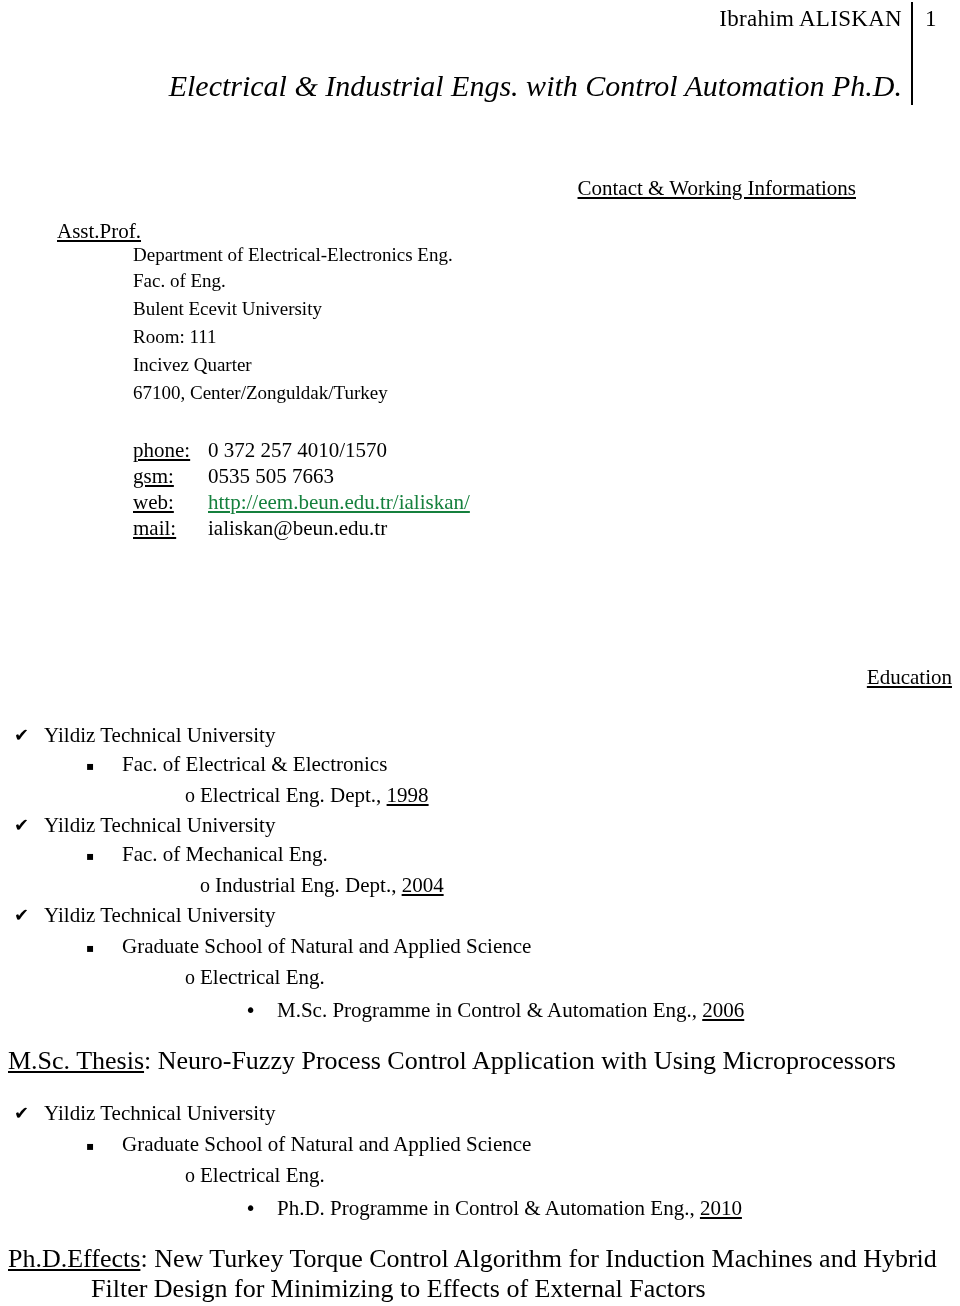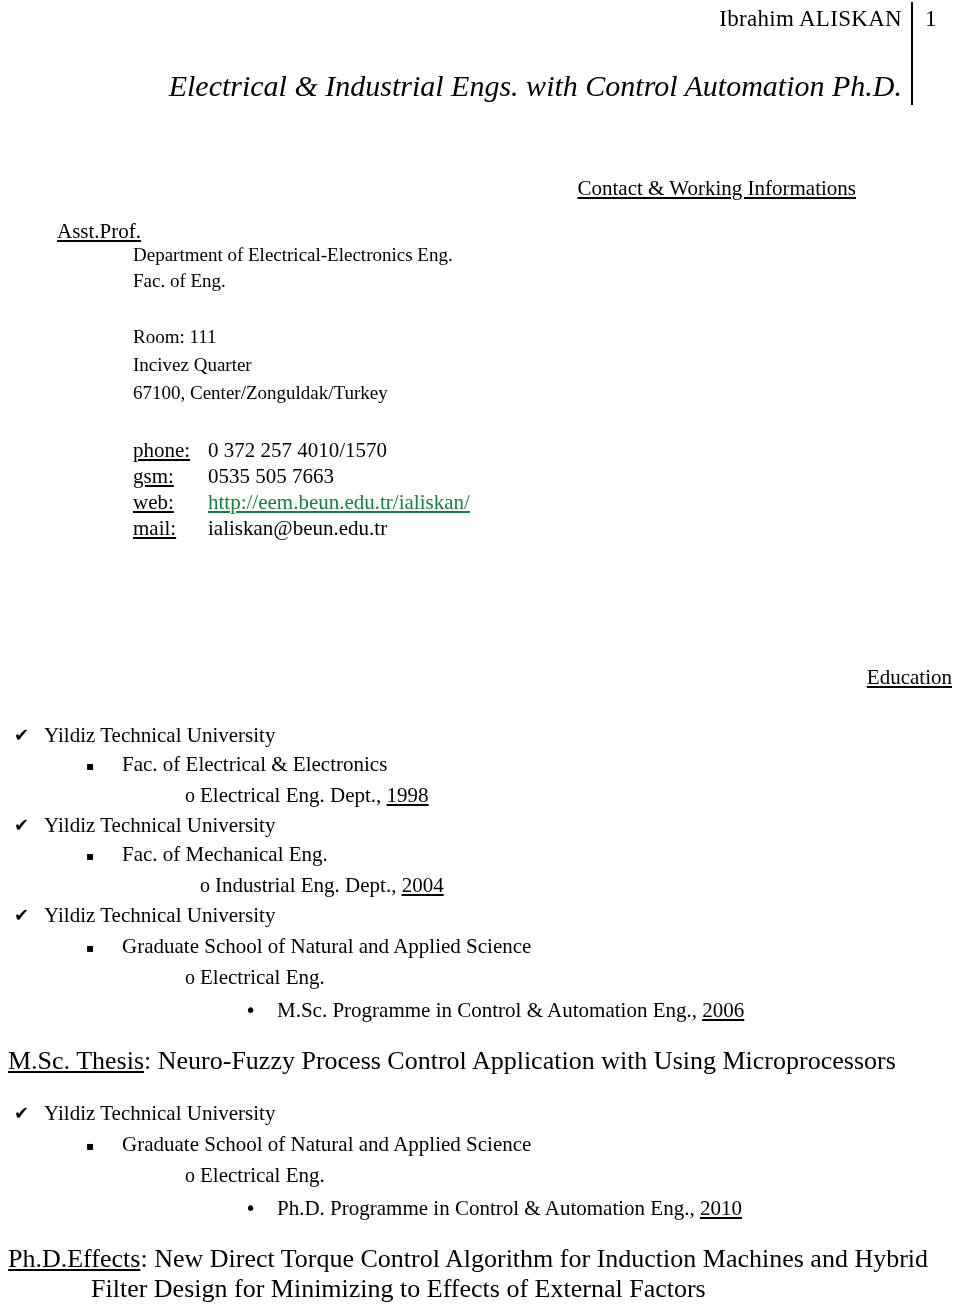--- a/index.html
+++ b/index.html
@@ -153,20 +153,21 @@
     <div class="header-pageno">1</div>
     <div class="header-subtitle">Electrical &amp; Industrial Engs. with Control Automation Ph.D.</div>
   </div>
 
   <div class="sec-label" id="contact-heading">Contact &amp; Working Informations</div>
 
   <div class="sec-label" id="role-title">Asst.Prof.</div>
 
   <div class="line addr-line" style="top:242px">Department of Electrical-Electronics Eng.</div>
   <div class="line addr-line" style="top:268px">Fac. of Eng.</div>
+  <div class="line addr-line" style="top:296px">Bulent Ecevit University</div>
   <div class="line addr-line" style="top:324px">Room: 111</div>
   <div class="line addr-line" style="top:352px">Incivez Quarter</div>
   <div class="line addr-line" style="top:380px">67100, Center/Zonguldak/Turkey</div>
 
   <div class="contact-label" style="top:437px">phone:</div>
   <div class="contact-value" style="top:437px">0 372 257 4010/1570</div>
 
   <div class="contact-label" style="top:463px">gsm:</div>
   <div class="contact-value" style="top:463px">0535 505 7663</div>
 
@@ -205,16 +206,16 @@
 
   <span class="bullet bullet-check" style="left:14px; top:1100px">✔</span>
   <div class="edu-row" style="left:44px; top:1100px">Yildiz Technical University</div>
   <span class="bullet bullet-square" style="left:86px; top:1133px">▪</span>
   <div class="edu-row" style="left:122px; top:1131px">Graduate School of Natural and Applied Science</div>
   <span class="bullet bullet-circle" style="left:185px; top:1162px">o</span>
   <div class="edu-row" style="left:200px; top:1162px">Electrical Eng.</div>
   <span class="bullet bullet-dot" style="left:245px; top:1195px">•</span>
   <div class="edu-row" style="left:277px; top:1195px"><span>Ph.D. Programme in Control &amp; Automation Eng., </span><span class="u">2010</span></div>
 
-  <div class="thesis-line" style="left:8px; top:1246px"><span class="u">Ph.D.Effects</span><span>: </span><span>New Direct Torque Control Algorithm for Induction Machines and Hybrid</span></div>
+  <div class="thesis-line" style="left:8px; top:1246px"><span class="u">Ph.D.Effects</span><span>: </span><span>New Turkey Torque Control Algorithm for Induction Machines and Hybrid</span></div>
   <div class="thesis-line" style="left:91px; top:1276px">Filter Design for Minimizing to Effects of External Factors</div>
 
 </div>
 
 </body></html>

